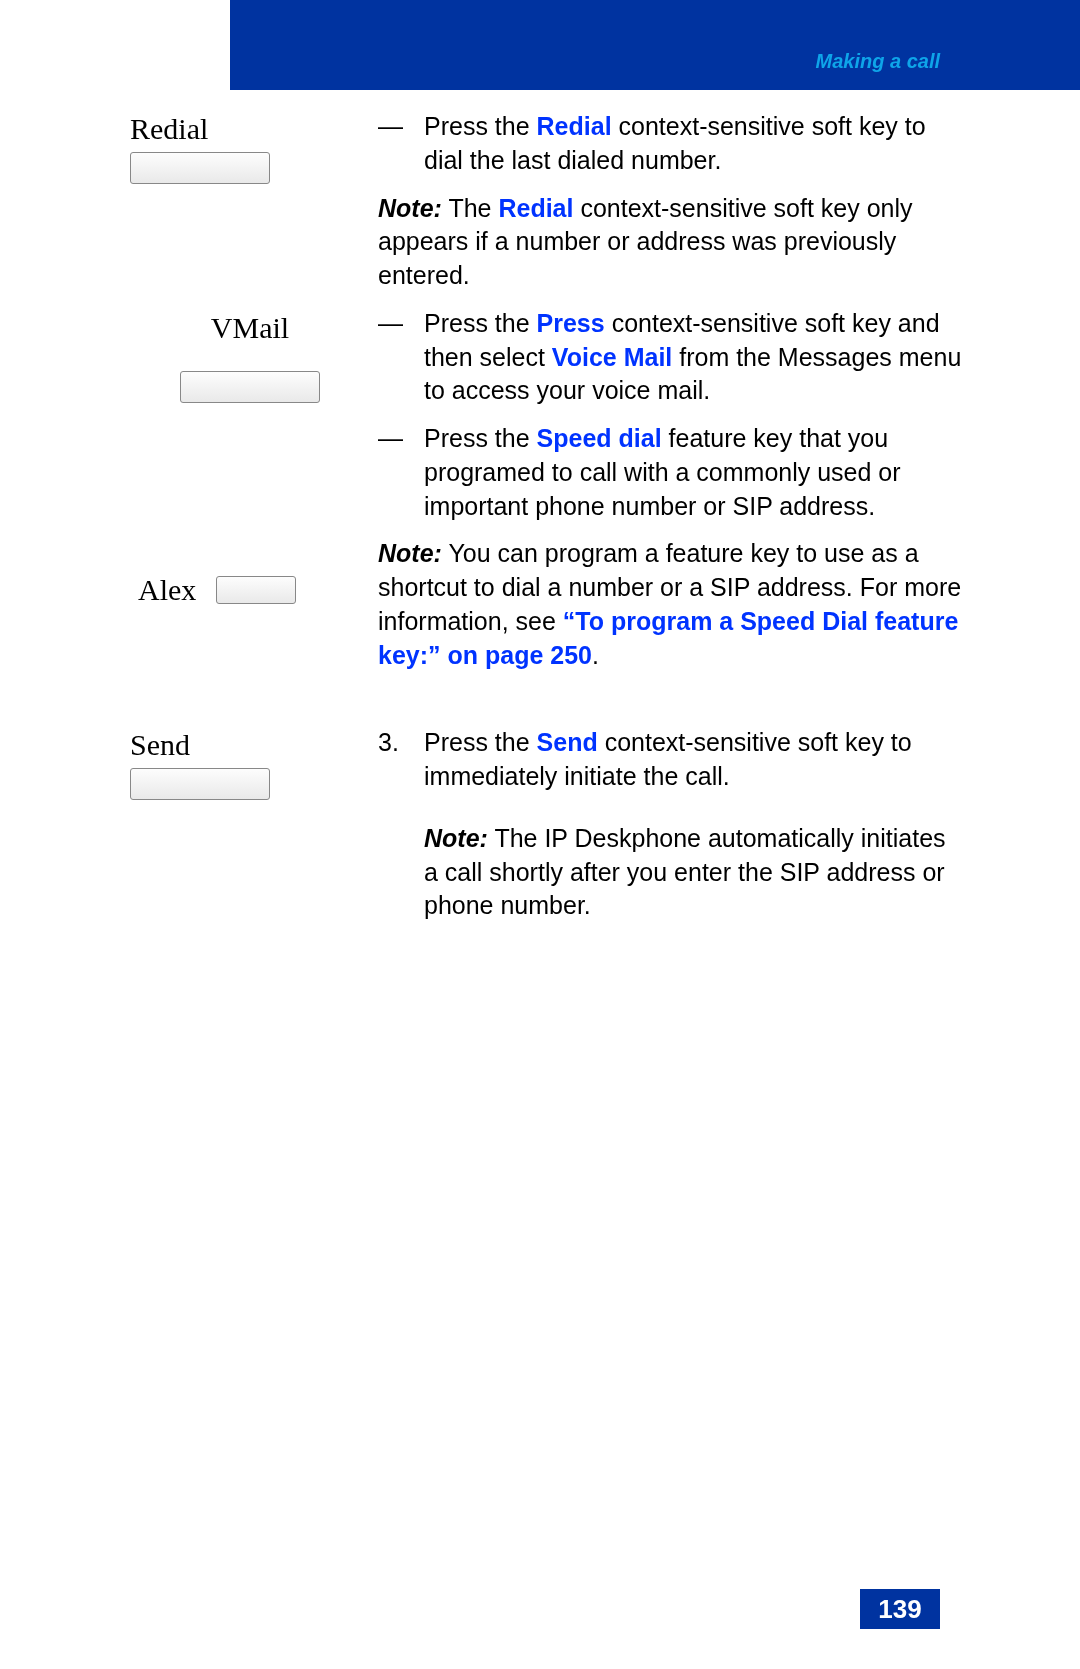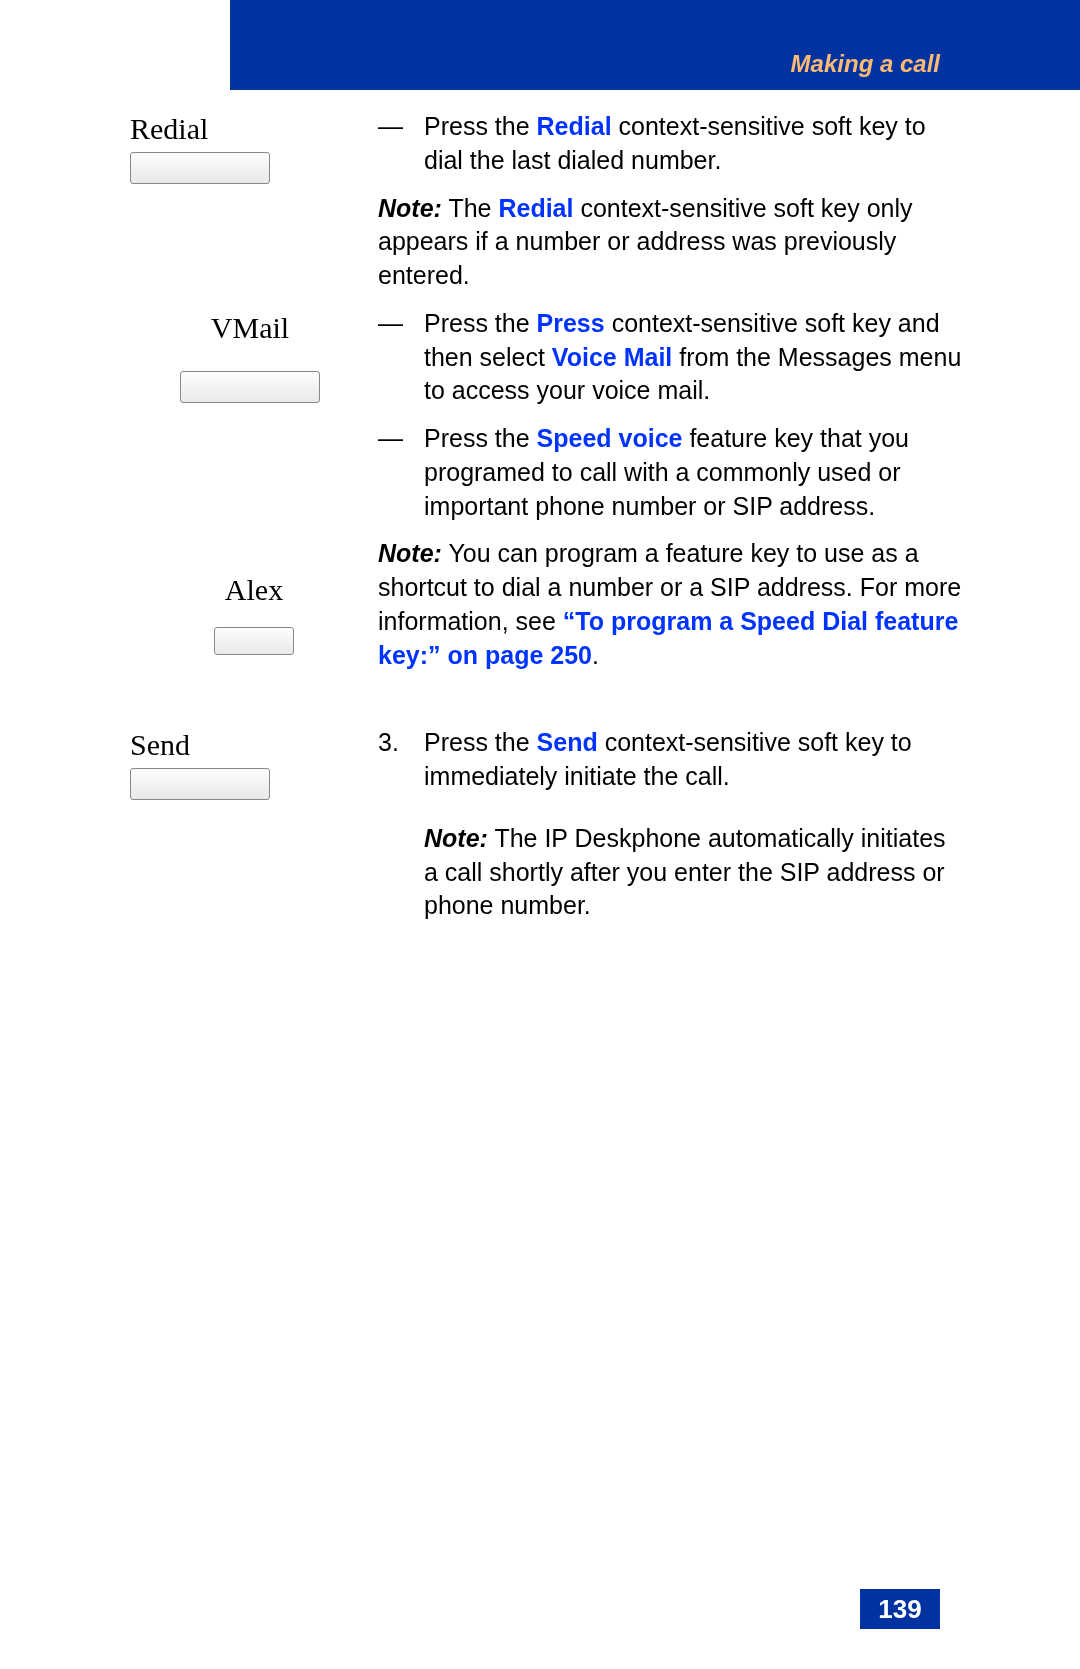--- a/index.html
+++ b/index.html
@@ -15,24 +15,24 @@
     top: 0;
     left: 230px;
     right: 0;
     height: 90px;
     background: #0033a0;
   }
   .header-title {
     position: absolute;
     right: 140px;
     top: 50px;
-    color: #fdba74;
+    color: #0ea5e9;
     font-style: italic;
     font-weight: bold;
-    font-size: 24px;
+    font-size: 20px;
   }
   .page-number-box {
     position: absolute;
     bottom: 40px;
     right: 140px;
     width: 80px;
     height: 40px;
     background: #0033a0;
     color: #fff;
     font-weight: bold;
@@ -79,21 +79,20 @@
   }
   .key-button-small {
     width: 80px;
     height: 28px;
     background: linear-gradient(#fdfdfd, #e9e9e9);
     border: 1px solid #888;
     border-radius: 3px;
   }
   .alex-row {
     display:flex;
-    flex-direction: column;
     align-items: center;
     gap: 20px;
     justify-content: flex-start;
     width: 100%;
     padding-left: 8px;
   }
   .dash-item {
     display: flex;
     margin-bottom: 14px;
   }
@@ -158,21 +157,21 @@
     <div class="right-col">
       <div class="dash-item">
         <div class="dash">—</div>
         <div>
           <span>Press the </span><span class="blue">Press</span><span> context-sensitive soft key and then select </span><span class="blue">Voice Mail</span><span> from the Messages menu to access your voice mail.</span>
         </div>
       </div>
       <div class="dash-item">
         <div class="dash">—</div>
         <div>
-          <span>Press the </span><span class="blue">Speed voice</span><span> feature key that you programed to call with a commonly used or important phone number or SIP address.</span>
+          <span>Press the </span><span class="blue">Speed dial</span><span> feature key that you programed to call with a commonly used or important phone number or SIP address.</span>
         </div>
       </div>
       <div class="note-block">
         <span class="bold italic">Note:</span><span>  You can program a feature key to use as a shortcut to dial a number or a SIP address. For more information, see </span><span class="blue-link">“To program a Speed Dial feature key:” on page 250</span><span>.</span>
       </div>
     </div>
   </div>
 
   <div class="section-spacer"></div>
 

